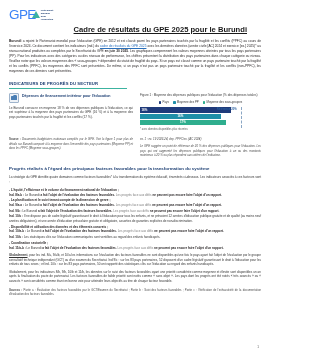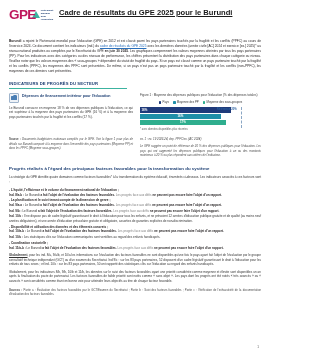--- a/index.html
+++ b/index.html
@@ -33,45 +33,46 @@
   .logo {
     width: 46px;
     flex: 0 0 46px;
     display: flex;
     align-items: center;
     gap: 1px;
     padding-top: 2px;
   }
   .logo-mark {
     font-size: 13.5px;
-    font-weight: 700;
+    font-weight: 400;
     letter-spacing: -0.6px;
-    color: #be185d;
+    color: #3b82f6;
     line-height: 1;
     position: relative;
   }
   .logo-arrow {
     width: 0; height: 0;
     border-left: 4px solid transparent;
     border-right: 4px solid transparent;
     border-bottom: 7px solid #3cb3a0;
     margin-left: -5px;
     margin-bottom: 1px;
   }
   .logo-sub {
     font-size: 2.4px;
     line-height: 1.25;
     color: #1d3f73;
     font-weight: 700;
     width: 17px;
   }
   .title-wrap {
     flex: 1;
-    text-align: left;
+    text-align: right;
     padding: 2px 14px 0 0;
+    margin-top: 17px;
   }
   .doc-title {
     font-size: 7.6px;
     font-weight: 700;
     line-height: 1.3;
     color: #1a1a1a;
     text-decoration: underline;
     text-underline-offset: 1px;
   }
 

